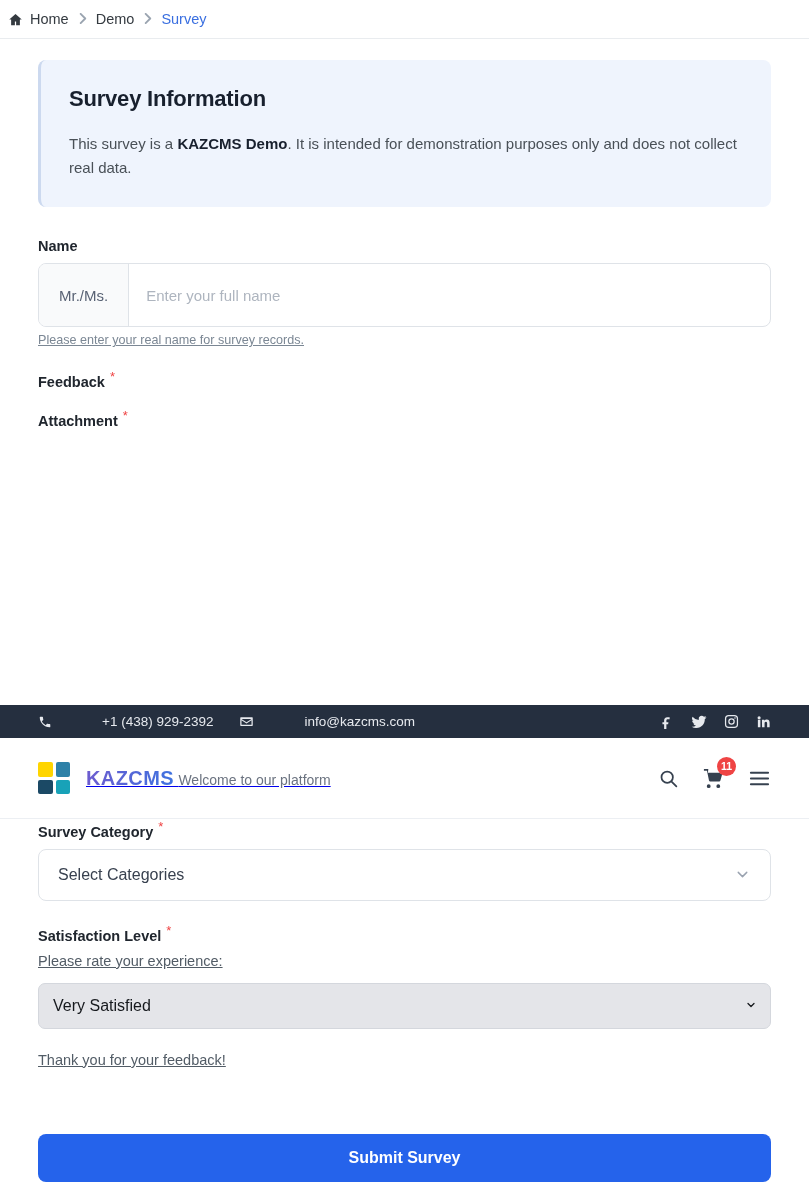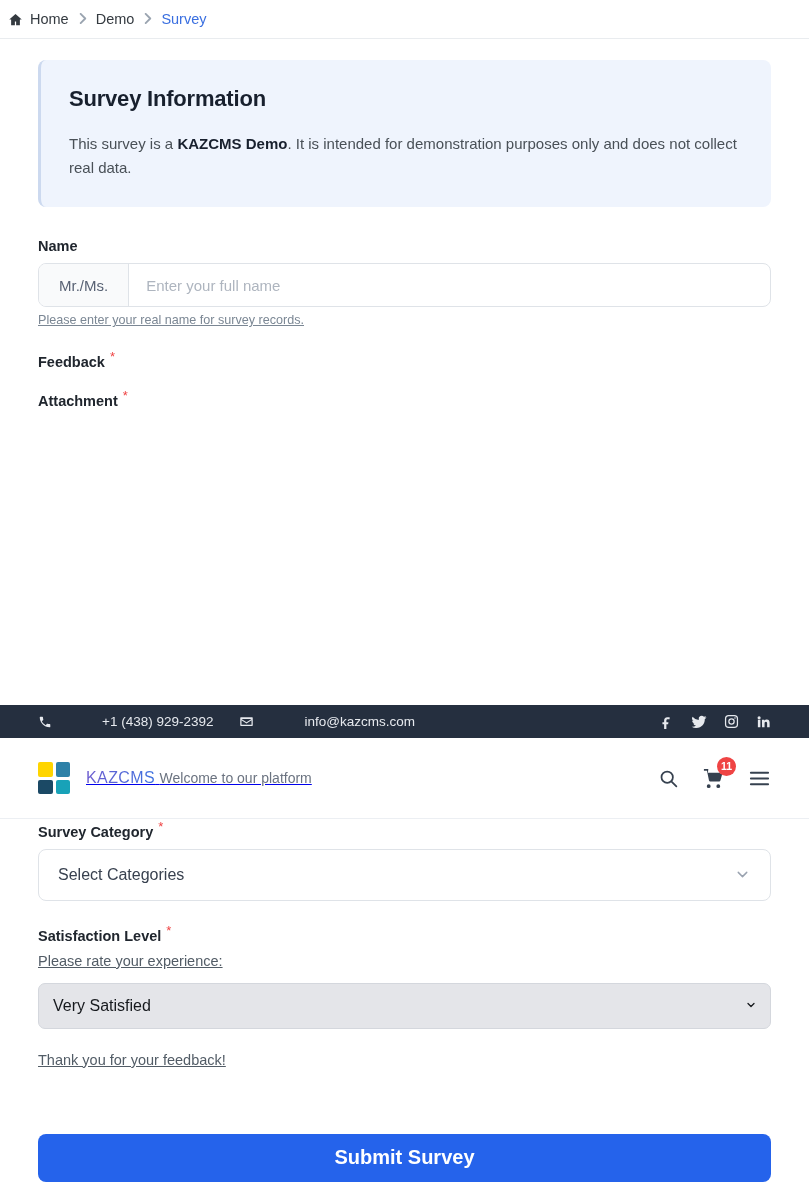--- a/index.html
+++ b/index.html
@@ -96,21 +96,21 @@
     text-decoration: underline;
   }
   .help.dark { color: #525c66; font-size: 14.5px; }
 
   .input-group {
     display: flex;
     border: 1px solid #dfe3e8;
     border-radius: 8px;
     overflow: hidden;
     background: #fff;
-    height: 44px;
+    height: 64px;
   }
   .addon {
     display: flex;
     align-items: center;
     padding: 0 20px;
     background: #f9fafb;
     border-right: 1px solid #dfe3e8;
     font-size: 15px;
     color: #586274;
     white-space: nowrap;
@@ -187,21 +187,21 @@
     font-size: 11px;
   }
 
   .submit-btn {
     width: 100%;
     height: 48px;
     background: #2563eb;
     border: 0;
     border-radius: 8px;
     color: #fff;
-    font-size: 20px;
+    font-size: 16px;
     font-weight: bold;
     font-family: "Liberation Sans", sans-serif;
     cursor: pointer;
   }
 
   
   .topbar {
     position: absolute;
     left: 0;
     top: 705px;
@@ -250,22 +250,22 @@
     width: 32px; height: 32px;
     display: grid;
     grid-template-columns: 1fr 1fr;
     grid-template-rows: 1fr 1fr;
     gap: 3px;
     margin-right: 16px;
     flex: none;
   }
   .logo-grid i { border-radius: 2px; display: block; }
   .brand-text .bname {
-    font-size: 16px;
-    font-weight: normal;
+    font-size: 20px;
+    font-weight: bold;
     letter-spacing: 0.4px;
     background: linear-gradient(90deg, #6d5ccf 0%, #4f68d8 60%, #3f73e0 100%);
     -webkit-background-clip: text;
     background-clip: text;
     color: transparent;
     line-height: 1.1;
   }
   .brand-text .btag {
     font-size: 14px;
     color: #6b7380;

